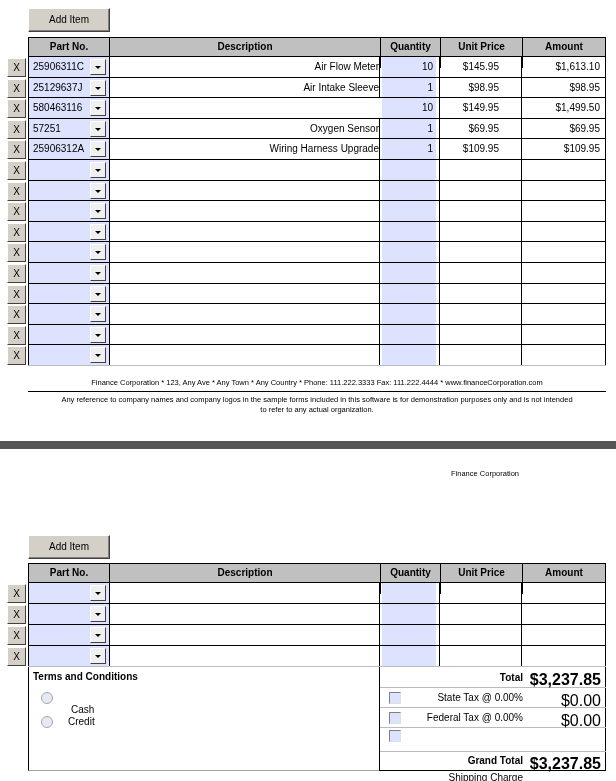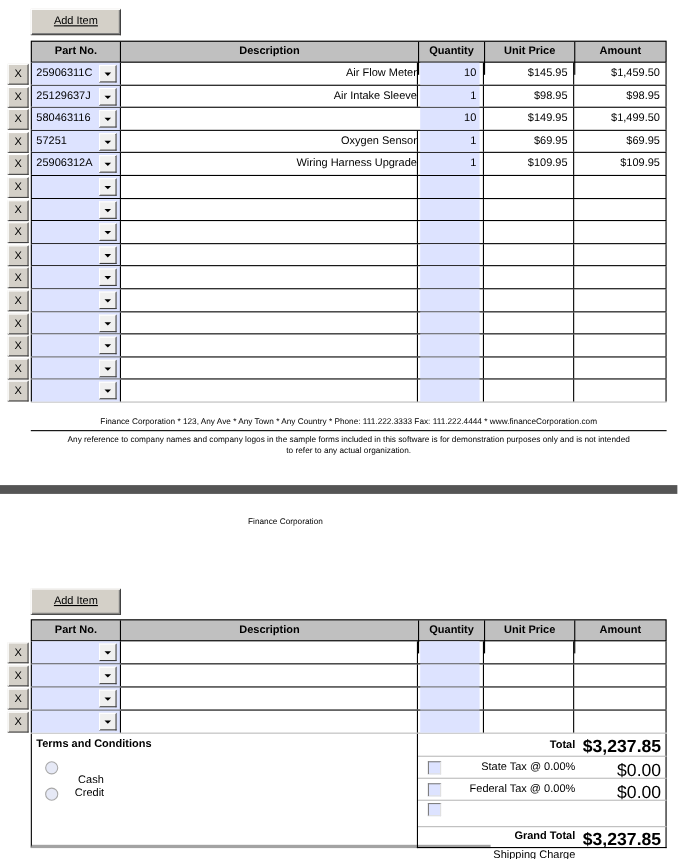--- a/index.html
+++ b/index.html
@@ -5,21 +5,21 @@
     * { box-sizing: border-box; margin: 0; padding: 0; }
     html, body { width: 616px; height: 781px; background: #ffffff; overflow: hidden; }
     body { position: relative; font-family: "Liberation Sans", "DejaVu Sans", sans-serif; color: #000; font-size: 10px; }
 
     .btn-add {
       position: absolute; left: 28px; width: 82px; height: 24px;
       background: #d4d0c8;
       border-top: 1px solid #ffffff; border-left: 1px solid #ffffff;
       border-right: 1px solid #404040; border-bottom: 1px solid #404040;
       box-shadow: inset -1px -1px 0 #808080;
-      font-size: 10px; text-align: center; line-height: 22px; cursor: pointer; text-decoration: underline;
+      font-size: 10px; text-align: center; line-height: 22px; cursor: pointer;
     }
 
     .table { position: absolute; left: 28px; width: 578px; }
     .hdr {
       position: absolute; left: 0; top: 0; width: 578px; height: 20px;
       background: #c0c0c0; border: 1px solid #000;
     }
     .hdr .hc {
       position: absolute; top: 0; height: 30px; line-height: 18px; font-weight: bold;
       text-align: center; font-size: 10px; border-right: 1px solid #000;
@@ -57,37 +57,37 @@
       border-right: 1px solid #000; padding-left: 5px; line-height: 20px; font-size: 10px; text-align: right;
     }
     .c-qty {
       position: absolute; left: 352px; top: 0; width: 60px; height: 100%;
       border-right: 1px solid #000;
     }
     .c-qty .fill { position: absolute; left: 2px; right: 3px; top: 0; bottom: 0; background: #dde3ff; }
     .c-qty .val { position: absolute; right: 6px; top: 0; line-height: 20px; font-size: 10px; }
     .c-price {
       position: absolute; left: 412px; top: 0; width: 82px; height: 100%;
-      border-right: 1px solid #000; text-align: right; padding-right: 5px; line-height: 20px; font-size: 10px;
+      border-right: 1px solid #000; text-align: right; padding-right: 22px; line-height: 20px; font-size: 10px;
     }
     .c-amt {
       position: absolute; left: 494px; top: 0; width: 84px; height: 100%;
       border-right: 1px solid #000; text-align: right; padding-right: 5px; line-height: 20px; font-size: 10px;
     }
 
     .footer-line1 { position: absolute; left: 28px; width: 578px; top: 378px; text-align: center; font-size: 7.5px; }
     .footer-rule { position: absolute; left: 28px; width: 578px; top: 391px; height: 1px; background: #000; }
     .footer-line2 { position: absolute; left: 28px; width: 578px; top: 395px; text-align: center; font-size: 7.5px; line-height: 10px; }
 
     .page-sep { position: absolute; left: 0; top: 441px; width: 616px; height: 8px; background: #555555; }
-    .page2-title { position: absolute; left: 0; width: 519px; top: 469px; text-align: center; font-size: 7.5px; }
+    .page2-title { position: absolute; left: 0; width: 519px; top: 469px; text-align: right; font-size: 7.5px; }
 
     .terms-box {
       position: absolute; left: 28px; top: 667px; width: 418px; height: 104px;
-      border-left: 1px solid #000; border-bottom: 3px solid #a3a3a3;
+      border-left: 1px solid #000; border-bottom: 1px solid #a3a3a3;
     }
     .terms-title { position: absolute; left: 4px; top: 4px; font-weight: bold; font-size: 10px; }
     .radio {
       position: absolute; width: 12px; height: 12px; border-radius: 50%;
       border: 1px solid #a8a8a8; background: #e6e9f6; cursor: pointer;
     }
     .radio-label { position: absolute; font-size: 10px; }
 
     .totals {
       position: absolute; left: 379px; top: 667px; width: 227px; height: 104px;
@@ -123,21 +123,21 @@
         <div class="c-part">
           <span class="val">25906311C</span>
           <div class="dd"><span></span></div>
         </div>
         <div class="c-desc">Air Flow Meter</div>
         <div class="c-qty">
           <div class="fill"></div>
           <span class="val">10</span>
         </div>
         <div class="c-price">$145.95</div>
-        <div class="c-amt">$1,459.50</div>
+        <div class="c-amt">$1,613.10</div>
       </div>
       <div class="row" style="top: 40.6px; height: 20.6px;">
         <div class="xbtn">X</div>
         <div class="c-part">
           <span class="val">25129637J</span>
           <div class="dd"><span></span></div>
         </div>
         <div class="c-desc">Air Intake Sleeve</div>
         <div class="c-qty">
           <div class="fill"></div>

